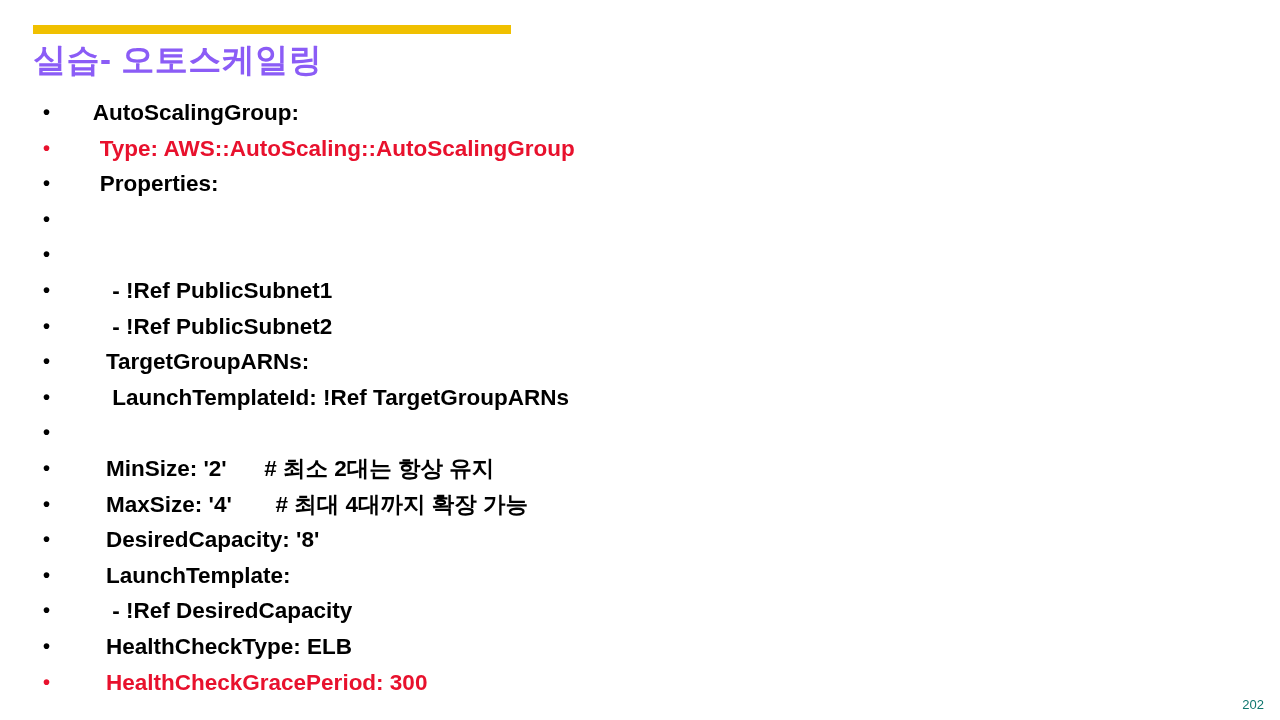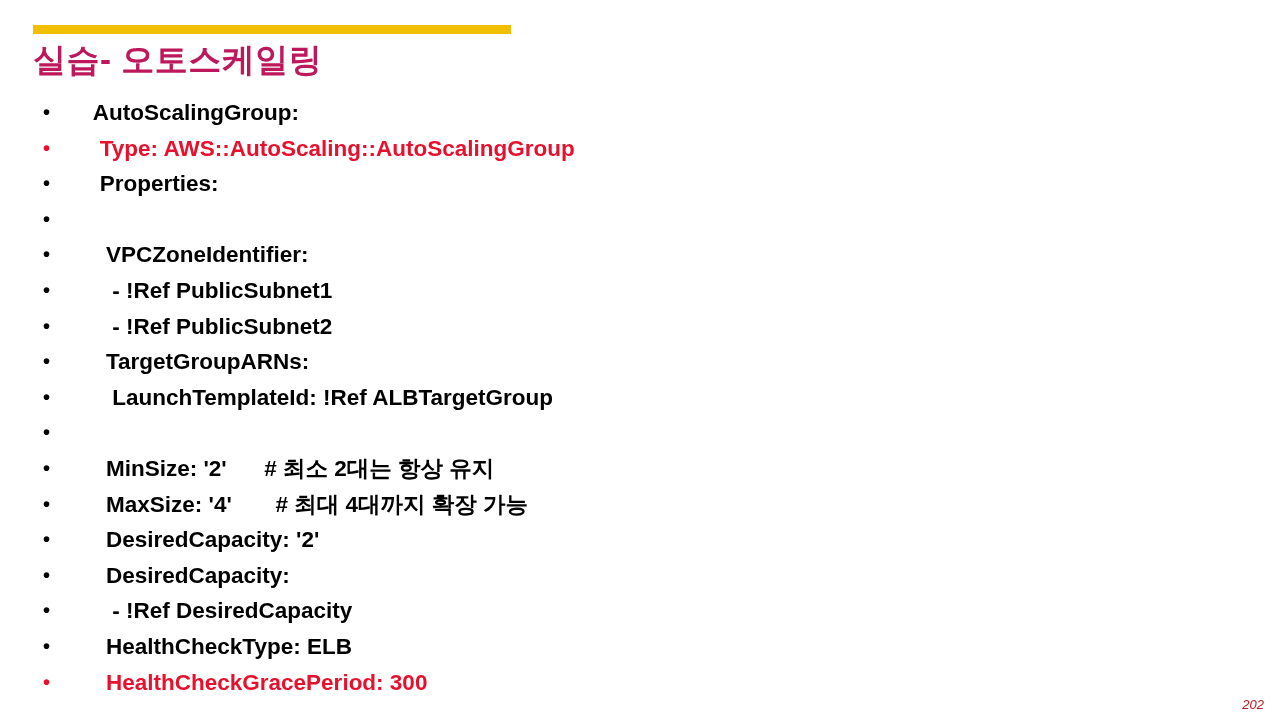--- a/index.html
+++ b/index.html
@@ -26,21 +26,21 @@
     width: 478px;
     height: 9px;
     background: #f0c000;
   }
   .slide-title {
     position: absolute;
     left: 33px;
     top: 38px;
     font-size: 33px;
     font-weight: bold;
-    color: #be185d;
+    color: #8b5cf6;
     letter-spacing: 0.5px;
     white-space: nowrap;
   }
   .body-list {
     position: absolute;
     left: 33px;
     top: 95px;
     right: 30px;
     list-style: none;
     margin: 0;
@@ -64,49 +64,48 @@
     line-height: 35.6px;
   }
   .body-list li.red, .body-list li.red .bullet {
     color: #e8112d;
   }
   .page-number {
     position: absolute;
     right: 16px;
     bottom: 8px;
     font-size: 13px;
-    color: #b91c1c;
+    color: #0f766e;
     font-weight: normal;
-    font-style: italic;
   }
 </style>
 </head>
 <body>
 
 <div class="slide">
 
   <div class="accent-bar"></div>
 
   <div class="slide-title">실습- 오토스케일링</div>
 
   <ul class="body-list">
       <li><span class="bullet">•</span><span>  AutoScalingGroup:</span></li>
       <li class="red"><span class="bullet">•</span><span>   Type: AWS::AutoScaling::AutoScalingGroup</span></li>
       <li><span class="bullet">•</span><span>   Properties:</span></li>
       <li><span class="bullet">•</span></li>
-      <li><span class="bullet">•</span><span>    VPCZoneIdentifier:</span></li>
+      <li><span class="bullet">•</span></li>
       <li><span class="bullet">•</span><span>     - !Ref PublicSubnet1</span></li>
       <li><span class="bullet">•</span><span>     - !Ref PublicSubnet2</span></li>
       <li><span class="bullet">•</span><span>    TargetGroupARNs:</span></li>
-      <li><span class="bullet">•</span><span>     LaunchTemplateId: !Ref ALBTargetGroup</span></li>
+      <li><span class="bullet">•</span><span>     LaunchTemplateId: !Ref TargetGroupARNs</span></li>
       <li><span class="bullet">•</span></li>
       <li><span class="bullet">•</span><span>    MinSize: '2'      # 최소 2대는 항상 유지</span></li>
       <li><span class="bullet">•</span><span>    MaxSize: '4'       # 최대 4대까지 확장 가능</span></li>
-      <li><span class="bullet">•</span><span>    DesiredCapacity: '2'</span></li>
-      <li><span class="bullet">•</span><span>    DesiredCapacity:</span></li>
+      <li><span class="bullet">•</span><span>    DesiredCapacity: '8'</span></li>
+      <li><span class="bullet">•</span><span>    LaunchTemplate:</span></li>
       <li><span class="bullet">•</span><span>     - !Ref DesiredCapacity</span></li>
       <li><span class="bullet">•</span><span>    HealthCheckType: ELB</span></li>
       <li class="red"><span class="bullet">•</span><span>    HealthCheckGracePeriod: 300</span></li>
     </ul>
 
   <div class="page-number">202</div>
 
 </div>
 
 </body></html>

